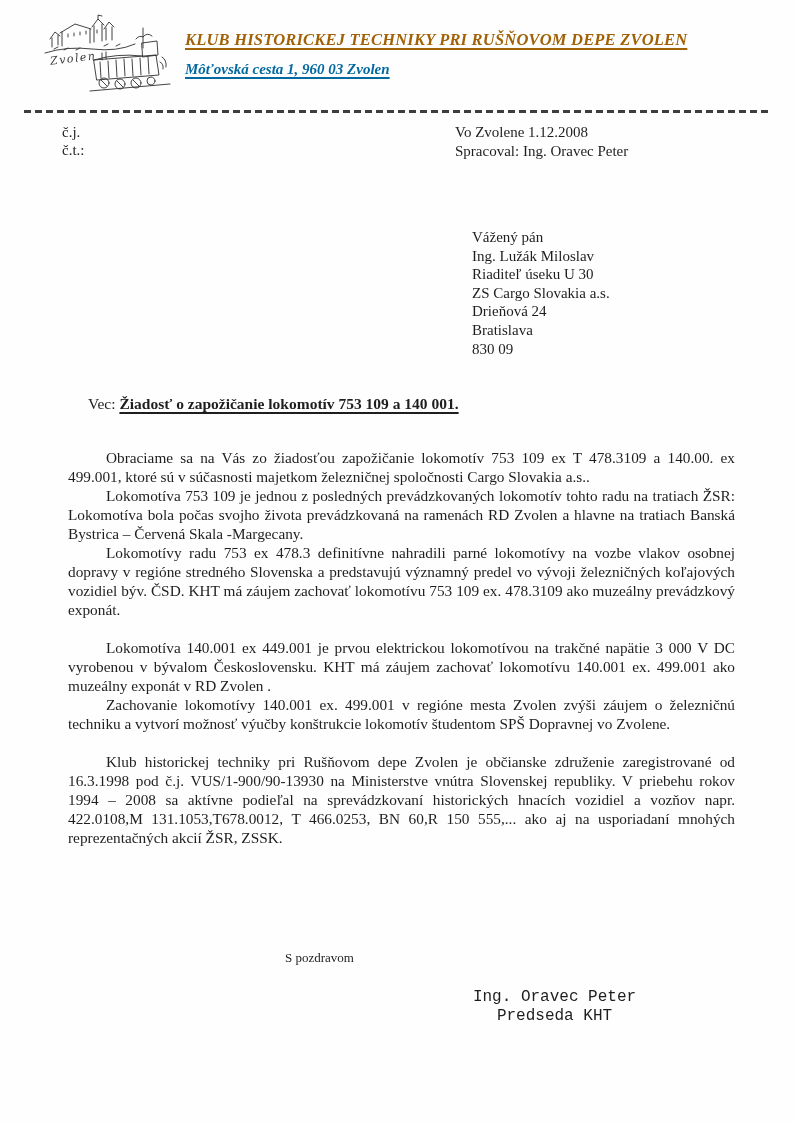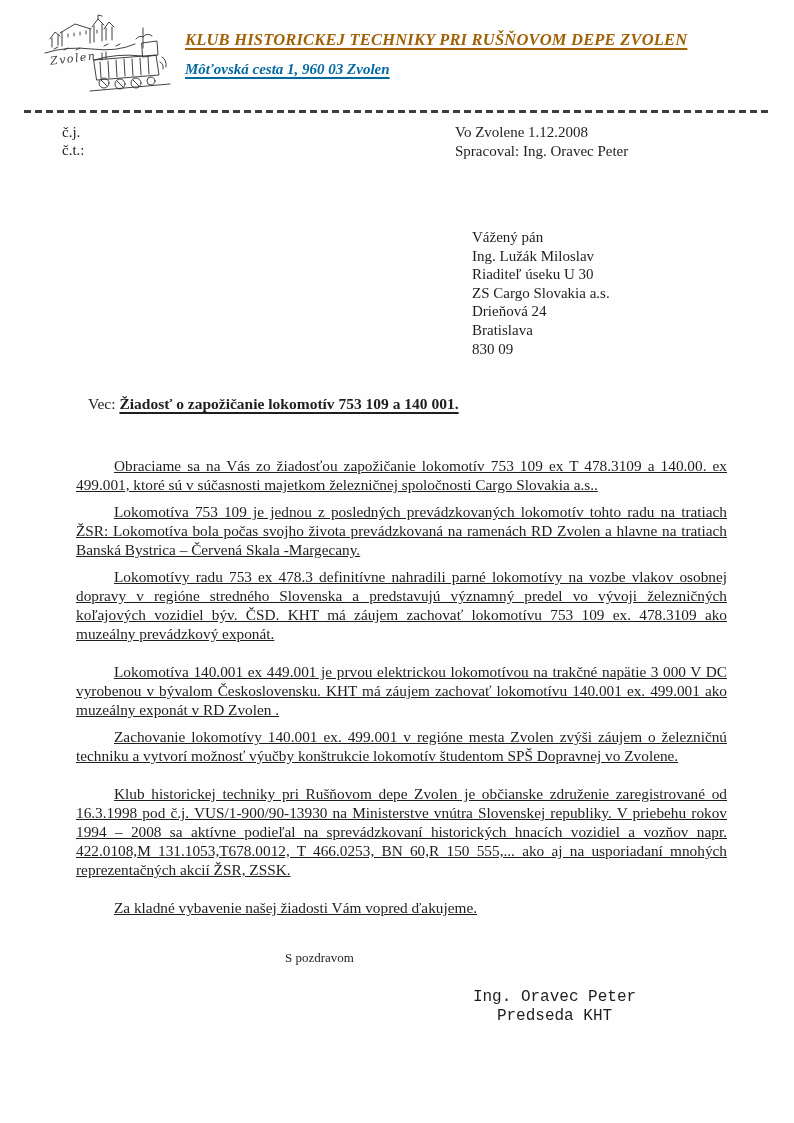--- a/index.html
+++ b/index.html
@@ -52,21 +52,21 @@
   .subject .subject-text {
     font-weight:700;
     text-decoration:underline; text-decoration-thickness:1.5px; text-underline-offset:3px;
   }
   
   .body-text {
     position:absolute; left:68px; top:448px; width:667px;
     font-size:15.3px; line-height:19px;
     text-align:justify;
   }
-  .body-text p { margin:8px; text-indent:38px;text-decoration:underline; }
+  .body-text p { margin:0; text-indent:38px; }
   .gap-before { margin-top:19px !important; }
   .no-justify { text-align:left; }
   
   .salutation { position:absolute; left:285px; top:950px; font-size:13px; }
   .signature  { position:absolute; left:462px; top:988px; width:185px;
                 text-align:center; font-size:16px; line-height:19px;font-family:Liberation Mono, monospace; }
 </style>
 </head>
 <body>
 
@@ -132,21 +132,20 @@
     <span>Vec: </span><span class="subject-text">Žiadosť o zapožičanie lokomotív 753 109 a 140 001.</span>
   </div>
 
   <div class="body-text">
     <p>Obraciame sa na Vás zo žiadosťou zapožičanie lokomotív 753 109 ex T 478.3109 a 140.00. ex 499.001, ktoré sú v súčasnosti majetkom železničnej spoločnosti Cargo Slovakia a.s..</p>
     <p>Lokomotíva 753 109 je jednou z posledných prevádzkovaných lokomotív tohto radu na tratiach ŽSR: Lokomotíva  bola počas svojho života prevádzkovaná na ramenách RD Zvolen a hlavne na tratiach Banská Bystrica – Červená Skala -Margecany.</p>
     <p>Lokomotívy radu 753 ex 478.3 definitívne nahradili parné lokomotívy na vozbe vlakov osobnej dopravy v regióne stredného Slovenska a predstavujú významný predel vo vývoji železničných koľajových vozidiel býv. ČSD. KHT má záujem zachovať lokomotívu 753 109 ex. 478.3109 ako muzeálny prevádzkový exponát.</p>
     <p class="gap-before">Lokomotíva 140.001 ex 449.001 je prvou elektrickou lokomotívou na trakčné napätie 3 000 V DC vyrobenou v bývalom Československu. KHT má záujem zachovať lokomotívu 140.001 ex. 499.001 ako muzeálny exponát  v RD Zvolen .</p>
     <p>Zachovanie lokomotívy 140.001 ex. 499.001 v regióne mesta Zvolen  zvýši záujem o železničnú techniku a vytvorí možnosť  výučby  konštrukcie lokomotív študentom SPŠ Dopravnej vo Zvolene.</p>
     <p class="gap-before">Klub  historickej techniky pri Rušňovom depe Zvolen je občianske združenie zaregistrované od 16.3.1998  pod č.j. VUS/1-900/90-13930 na Ministerstve vnútra Slovenskej republiky. V priebehu rokov 1994 – 2008 sa aktívne podieľal na sprevádzkovaní historických hnacích vozidiel a vozňov napr. 422.0108,M 131.1053,T678.0012, T 466.0253, BN 60,R 150 555,... ako aj na usporiadaní mnohých reprezentačných akcií ŽSR, ZSSK.</p>
-    <p class="gap-before no-justify">Za kladné vybavenie našej žiadosti Vám vopred ďakujeme.</p>
   </div>
 
   <div class="salutation">S pozdravom</div>
 
   <div class="signature">
     <div>Ing. Oravec Peter</div>
     <div>Predseda KHT</div>
   </div>
 
 </div>

